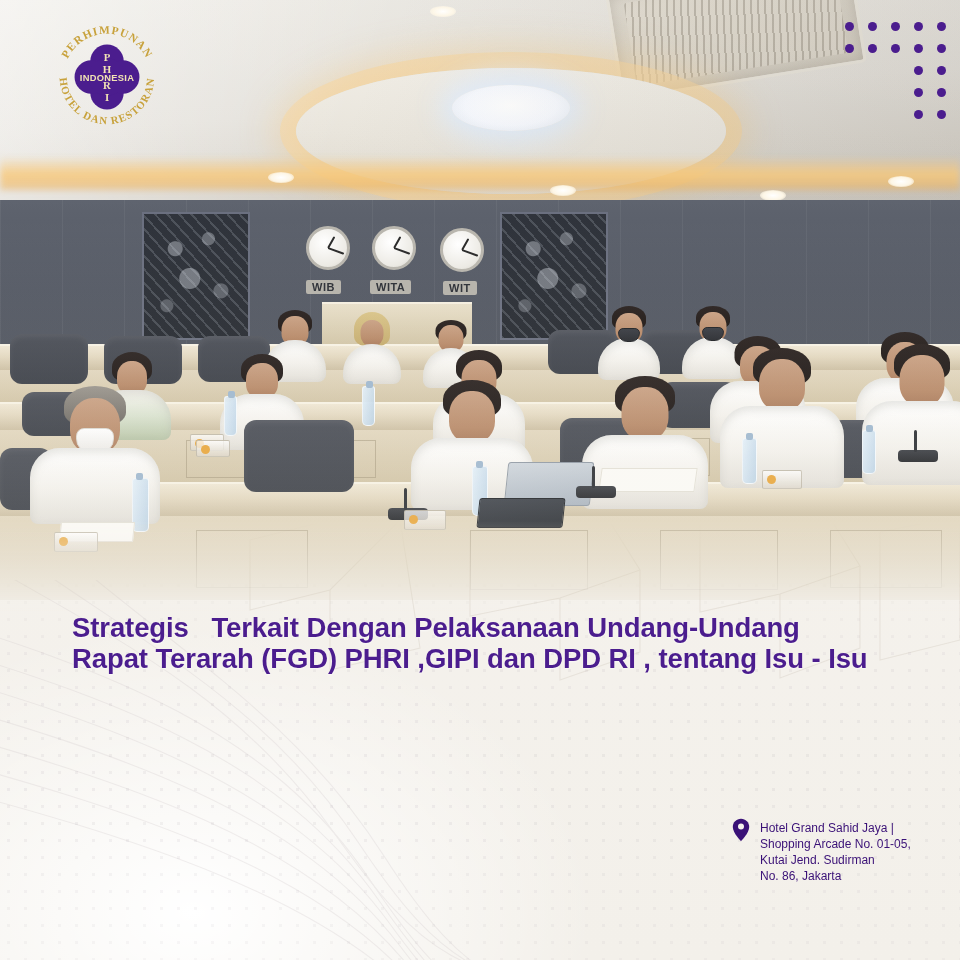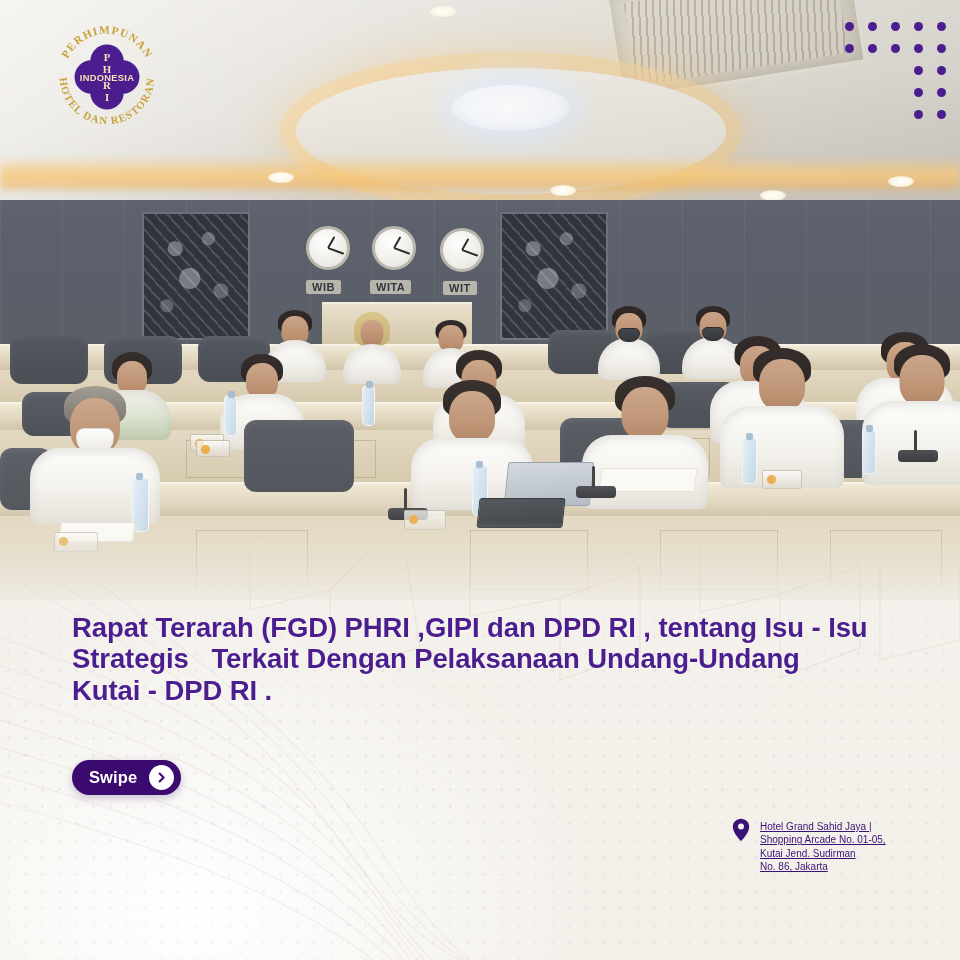--- a/index.html
+++ b/index.html
@@ -226,21 +226,21 @@
     width: 25px; height: 25px; border-radius: 50%;
     background: #ffffff; display: flex; align-items: center; justify-content: center;
   }
 
   
   .contact { position: absolute; left: 730px; top: 818px; width: 222px; }
   .crow { display: flex; align-items: flex-start; gap: 9px; margin-bottom: 7px; }
   .crow.addr { margin-top: 1px; }
   .cico { flex: 0 0 21px; width: 21px; height: 21px; display:flex; align-items:center; justify-content:center; }
   .ctext { color: #3a1177; font-size: 14.5px; line-height: 1.22; padding-top: 1px; }
-  .ctext.small { font-size: 10px; line-height: 1.34; text-decoration: underline; }
+  .ctext.small { font-size: 12px; line-height: 1.34; }
 </style>
 </head>
 <body>
 
 <div class="canvas">
 
   <div class="bg-base"></div>
 
   <svg class="bg-swoosh" viewBox="0 0 700 420" preserveAspectRatio="none">
     <g fill="none" stroke="#cfc7c9" stroke-width="1.1" opacity="0.55">
@@ -476,33 +476,24 @@
       <span style="left: 92px; top: 22px; background: rgb(75, 29, 142);"></span>
       <span style="left: 69px; top: 44px; background: rgb(75, 29, 142);"></span>
       <span style="left: 92px; top: 44px; background: rgb(75, 29, 142);"></span>
       <span style="left: 69px; top: 66px; background: rgb(75, 29, 142);"></span>
       <span style="left: 92px; top: 66px; background: rgb(75, 29, 142);"></span>
       <span style="left: 69px; top: 88px; background: rgb(75, 29, 142);"></span>
       <span style="left: 92px; top: 88px; background: rgb(75, 29, 142);"></span>
     </div>
 
   <div class="headline">
+    <span class="hl">Strategis   Terkait Dengan Pelaksanaan Undang-Undang</span>
     <span class="hl">Rapat Terarah (FGD) PHRI ,GIPI dan DPD RI , tentang Isu - Isu</span>
-    <span class="hl">Strategis   Terkait Dengan Pelaksanaan Undang-Undang</span>
-    <span class="hl">Kutai - DPD RI .</span>
   </div>
 
-  <div class="swipe">
-    <span class="swipe-label">Swipe</span>
-    <span class="swipe-arrow">
-      <svg width="13" height="13" viewBox="0 0 13 13">
-        <polyline points="4.6,2.6 8.6,6.5 4.6,10.4" fill="none" stroke="#3a0a6e" stroke-width="2.1" stroke-linecap="round" stroke-linejoin="round"></polyline>
-      </svg>
-    </span>
-  </div>
 
   <div class="contact">
 
 
 
     <div class="crow addr">
       <span class="cico">
         <svg width="18" height="24" viewBox="0 0 18 24">
           <path d="M9 0.8 C 4.3 0.8, 0.8 4.4, 0.8 9 C 0.8 15, 9 23.2, 9 23.2 C 9 23.2, 17.2 15, 17.2 9 C 17.2 4.4, 13.7 0.8, 9 0.8 Z" fill="#3a1177"></path>
           <circle cx="9" cy="8.6" r="3" fill="#f4f1ec"></circle>

